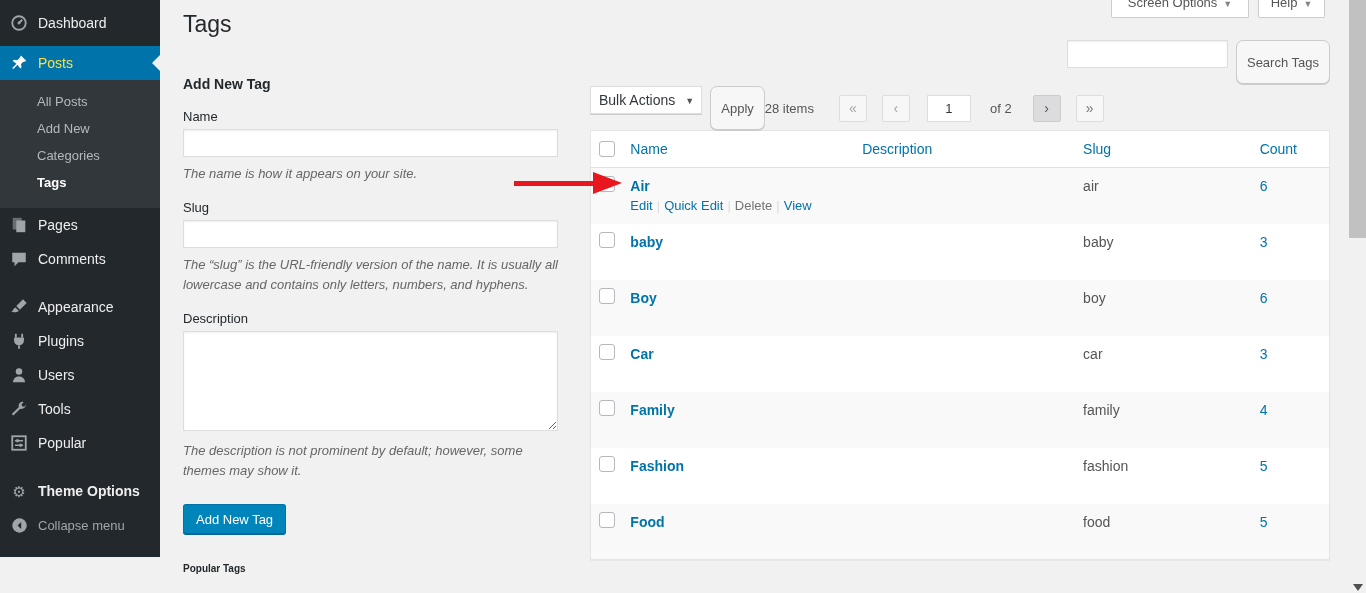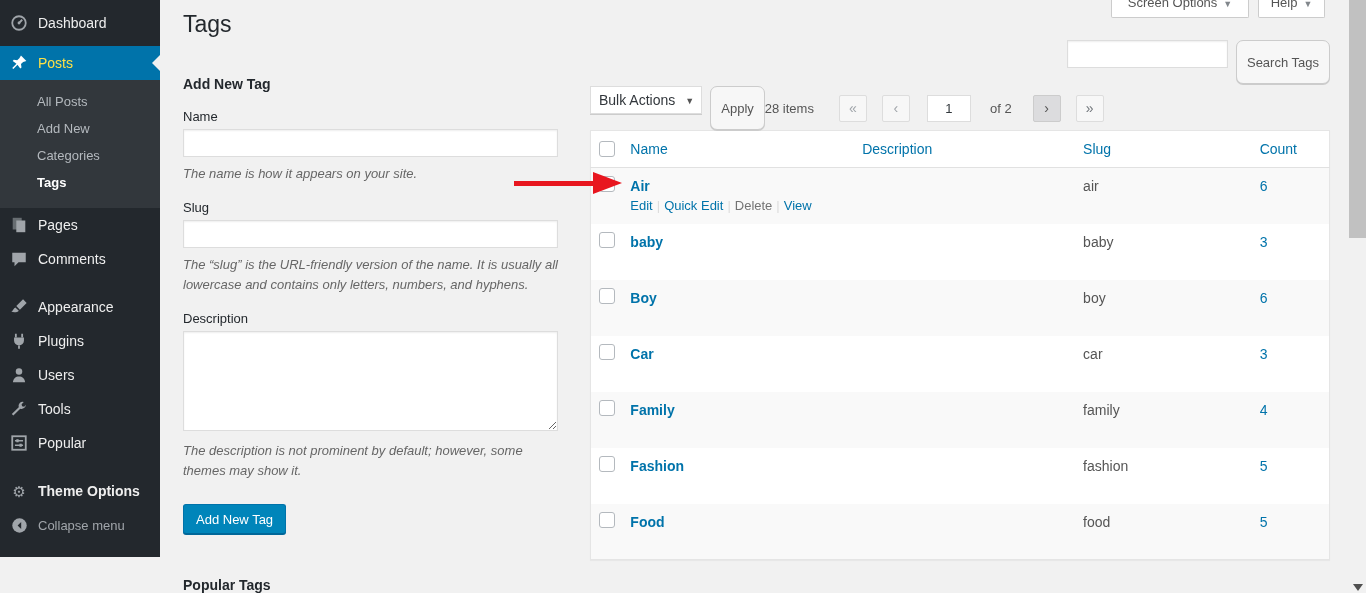--- a/index.html
+++ b/index.html
@@ -66,21 +66,21 @@
     width:100%; height:100px; background:#fff; border:1px solid #ddd;
     box-shadow:inset 0 1px 2px rgba(0,0,0,.07); resize:vertical; outline:none;
     font-family:"Liberation Sans", sans-serif; font-size:14px; padding:4px 8px; color:#32373c;
   }
   .primary-btn {
     margin-top:23px; height:30px; padding:0 12px; font-size:13px;
     background:#0085ba; border:1px solid #0073aa; border-bottom-color:#006799;
     box-shadow:0 1px 0 #006799; border-radius:3px; color:#fff; cursor:pointer;
     font-family:"Liberation Sans", sans-serif;
   }
-  .popular-heading { font-size:14px; font-weight:bold; color:#23282d; margin-top:43px; }
+  .popular-heading { font-size:10px; font-weight:bold; color:#23282d; margin-top:29px; }
   .tag-cloud { margin-top:13px; line-height:1.35; }
 
   
   .list-col { position:absolute; left:590px; top:40px; width:740px; }
   .search-row { display:flex; justify-content:flex-end; gap:8px; }
   .search-input {
     width:161px; height:28px; background:#fff; border:1px solid #ddd;
     box-shadow:inset 0 1px 2px rgba(0,0,0,.07); padding:0 6px; outline:none;
   }
   .sec-btn {

